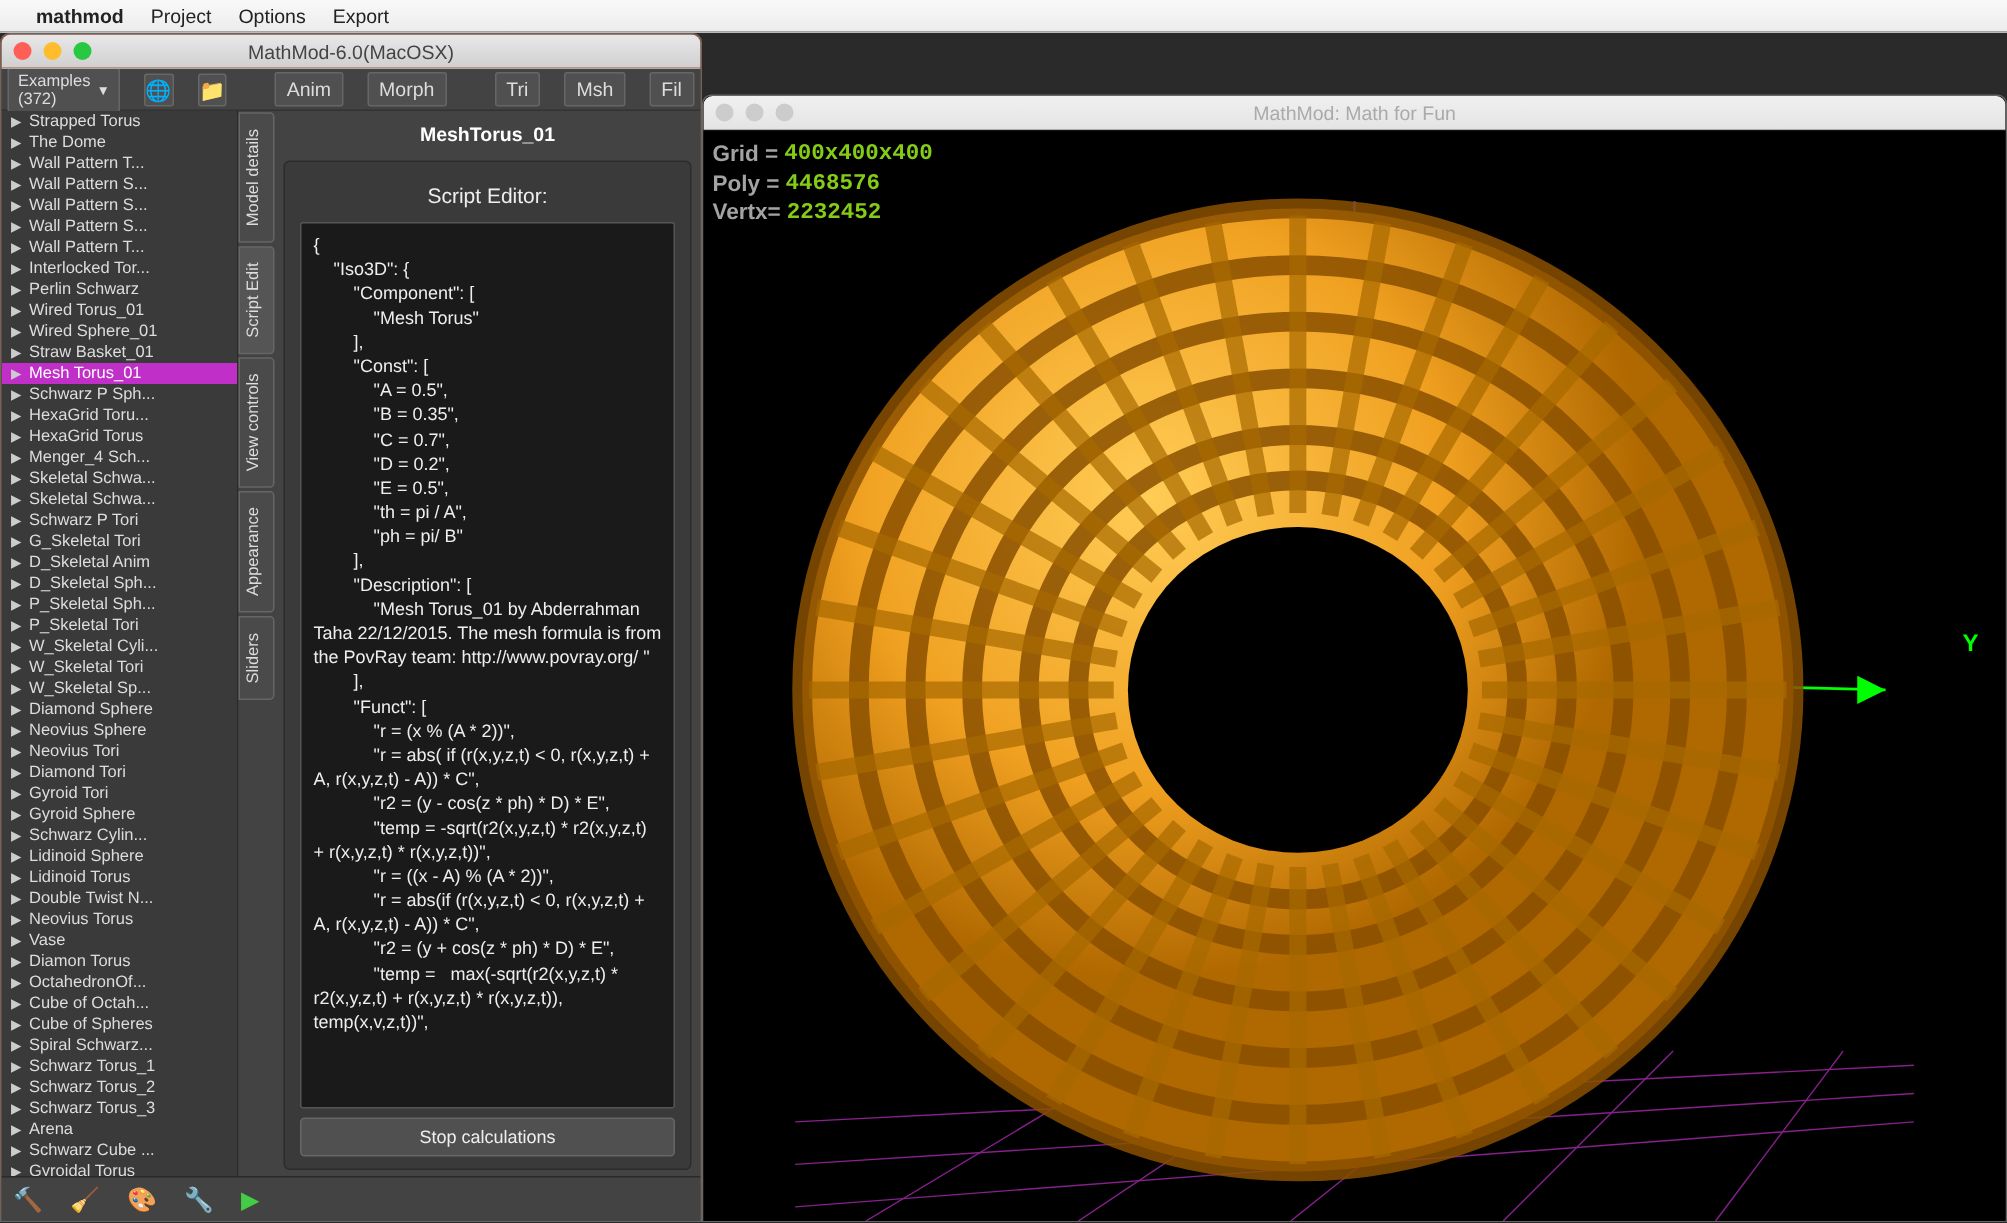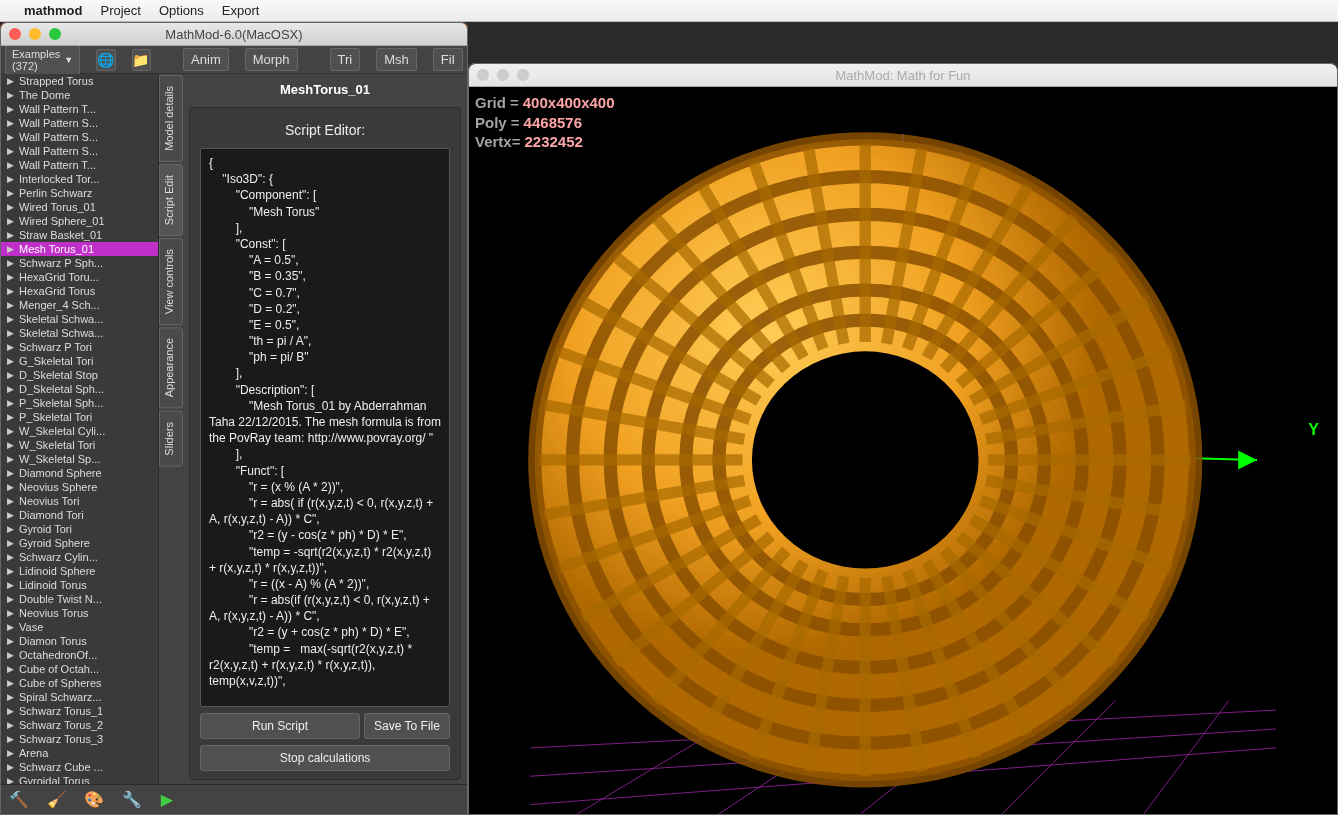--- a/index.html
+++ b/index.html
@@ -59,21 +59,21 @@
 .big-btn.wide{flex:2;}
 
 .bottom-toolbar { height:30px; background:#434343; border-top:1px solid #2a2a2a; display:flex; align-items:center; padding:0 8px; gap:18px; font-size:16px;}
 .bottom-toolbar span{cursor:pointer;}
 
 
 .viewport { flex:1; background:#000; position:relative; overflow:hidden;}
 .stats { position:absolute; top:6px; left:6px; font-family:"Courier New",monospace; font-size:15px; font-weight:bold; line-height:1.3; z-index:10;}
 .stats .row{display:flex;}
 .stats .lbl{color:#a3a3a3;}
-.stats .val{color:#fca5a5; margin-left:4px;}
+.stats .val{color:#84cc16; margin-left:4px;font-family:Liberation Mono, monospace;}
 .axis-y { position:absolute; right:18px; top:46%; color:#0f0; font-size:16px; font-weight:bold; z-index:5;}
 </style>
 </head>
 <body>
 
 <div class="mac-menubar">
   <span class="apple"></span>
   <span class="mi bold">mathmod</span>
   <span class="mi">Project</span>
   <span class="mi">Options</span>
@@ -196,21 +196,21 @@
             <div class="tree-item">
               <span class="tri">▶</span>
               <span>Schwarz P Tori</span>
             </div>
             <div class="tree-item">
               <span class="tri">▶</span>
               <span>G_Skeletal Tori</span>
             </div>
             <div class="tree-item">
               <span class="tri">▶</span>
-              <span>D_Skeletal Stop</span>
+              <span>D_Skeletal Anim</span>
             </div>
             <div class="tree-item">
               <span class="tri">▶</span>
               <span>D_Skeletal Sph...</span>
             </div>
             <div class="tree-item">
               <span class="tri">▶</span>
               <span>P_Skeletal Sph...</span>
             </div>
             <div class="tree-item">
@@ -352,24 +352,20 @@
         ],
         "Funct": [
             "r = (x % (A * 2))",
             "r = abs( if (r(x,y,z,t) &lt; 0, r(x,y,z,t) + A, r(x,y,z,t) - A)) * C",
             "r2 = (y - cos(z * ph) * D) * E",
             "temp = -sqrt(r2(x,y,z,t) * r2(x,y,z,t) + r(x,y,z,t) * r(x,y,z,t))",
             "r = ((x - A) % (A * 2))",
             "r = abs(if (r(x,y,z,t) &lt; 0, r(x,y,z,t) + A, r(x,y,z,t) - A)) * C",
             "r2 = (y + cos(z * ph) * D) * E",
             "temp =   max(-sqrt(r2(x,y,z,t) * r2(x,y,z,t) + r(x,y,z,t) * r(x,y,z,t)), temp(x,v,z,t))",</div>
-            <div class="btn-row">
-              <div class="big-btn wide">Run Script</div>
-              <div class="big-btn">Save To File</div>
-            </div>
             <div class="btn-row">
               <div class="big-btn" style="flex:1">Stop calculations</div>
             </div>
           </div>
         </div>
       </div>
 
       <div class="bottom-toolbar" id="btool">
           <span>🔨</span>
           <span>🧹</span>

